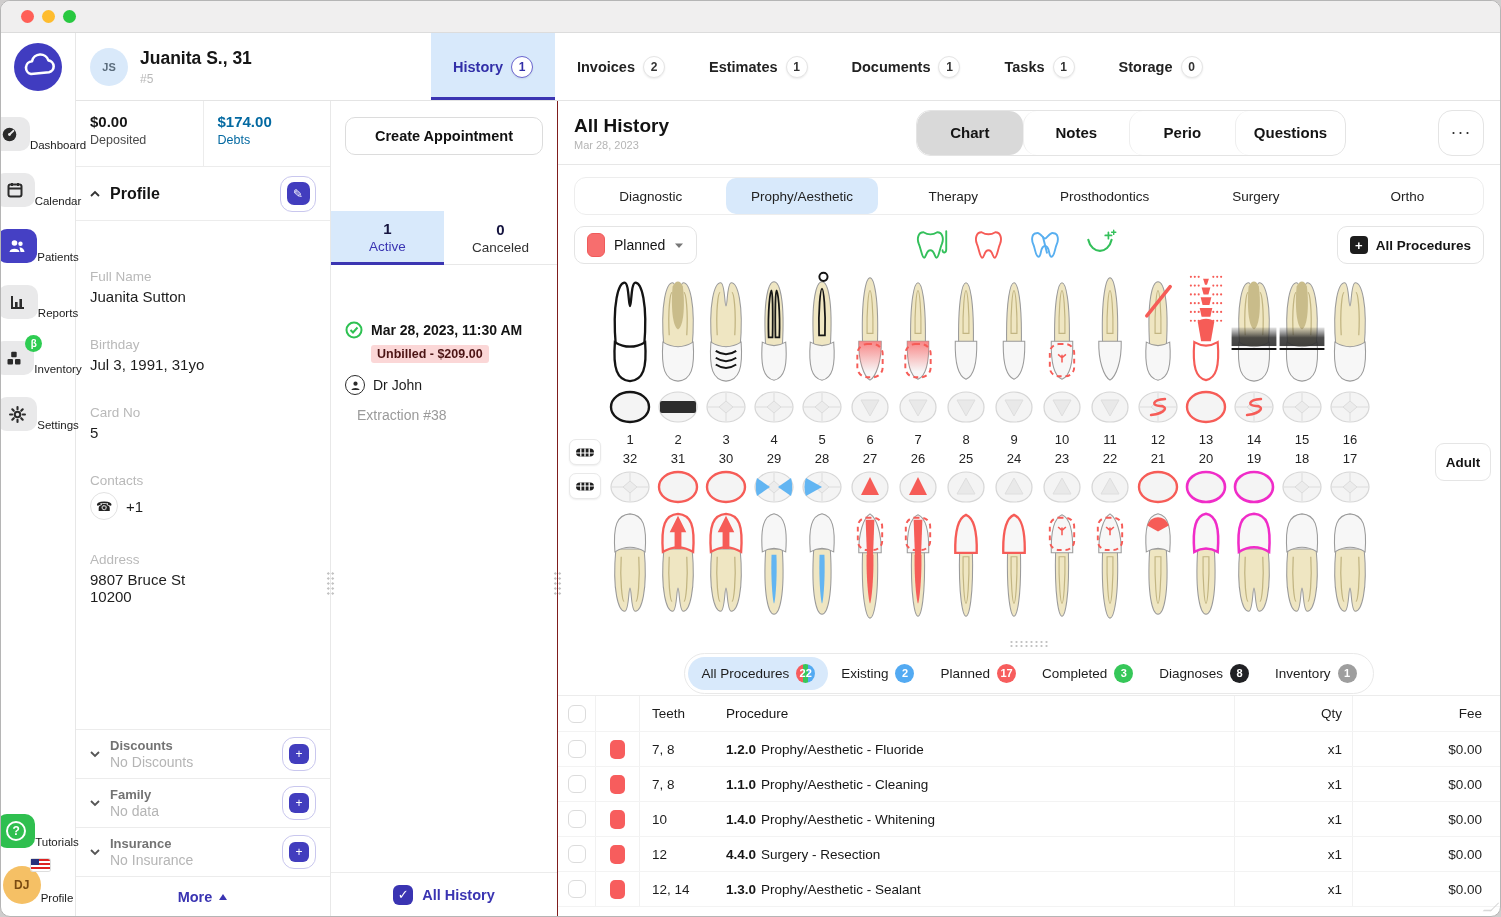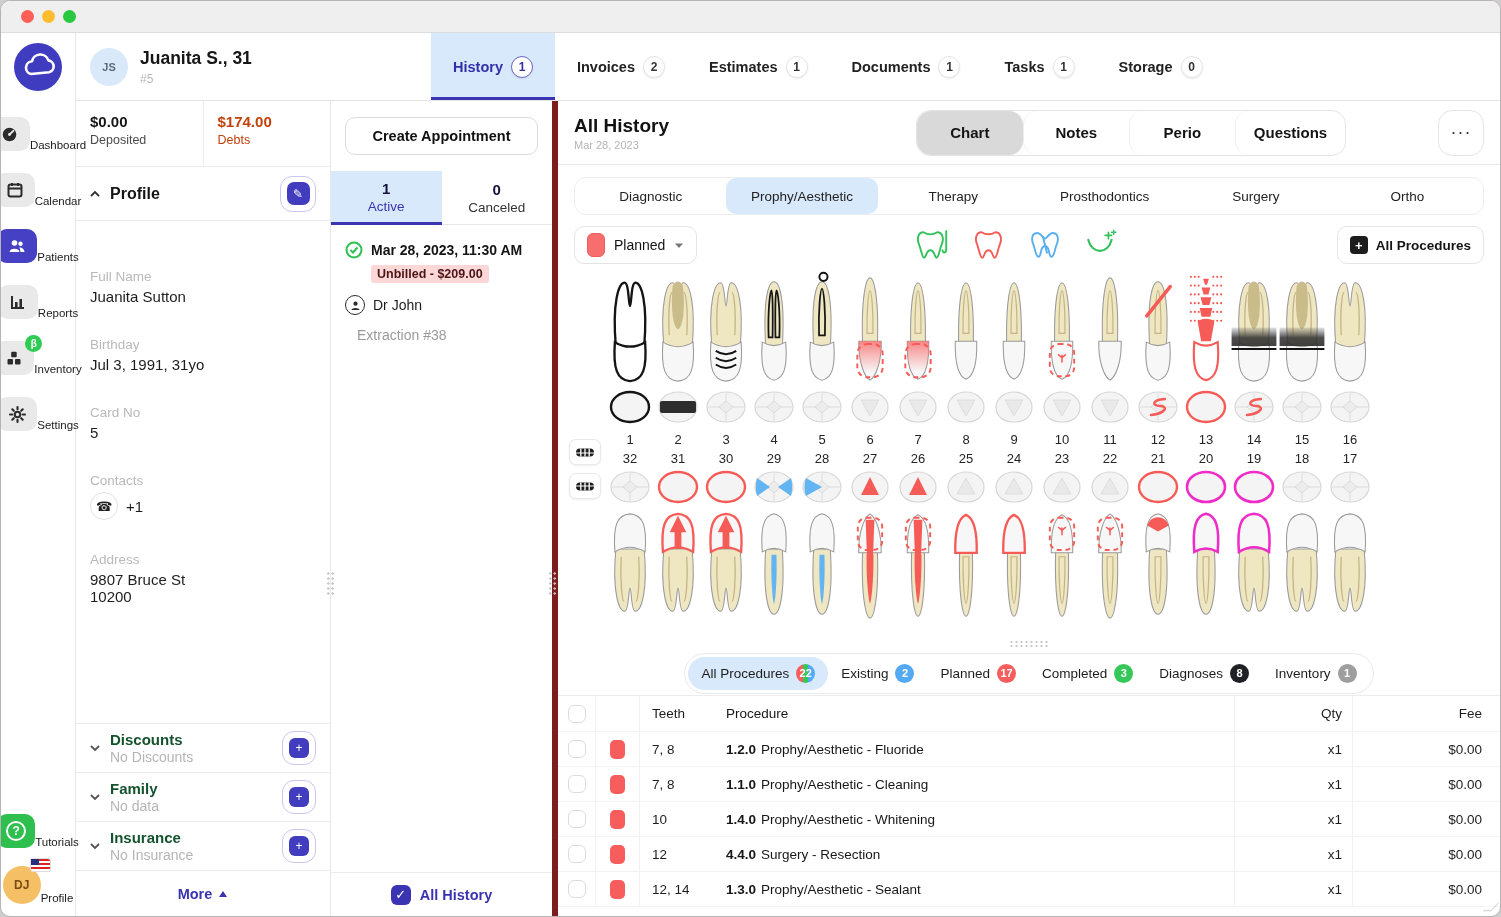--- a/index.html
+++ b/index.html
@@ -38,40 +38,40 @@
   .tab.active::after { content:""; position:absolute; left:0; right:0; bottom:0; height:3px; background:#3b35b2; }
   .tab.active .cnt { border-color:#6a65cf; color:#322fa8; }
   .content { flex:1; display:flex; min-height:0; }
   
   .pcol { width:255px; border-right:1px solid #e8e8e8; display:flex; flex-direction:column; flex:0 0 auto; position:relative; }
   .finance { display:flex; border-bottom:1px solid #ececec; flex:0 0 66px; }
   .fin-cell { flex:1; padding:12px 14px; }
   .fin-cell + .fin-cell { border-left:1px solid #ececec; }
   .fin-amt { font-size:15px; font-weight:bold; color:#161616; }
   .fin-lbl { font-size:12.5px; color:#4a4a4a; margin-top:3px; }
-  .fin-cell.debt .fin-amt, .fin-cell.debt .fin-lbl { color:#c2410c; }
+  .fin-cell.debt .fin-amt, .fin-cell.debt .fin-lbl { color:#0369a1; }
   .sec-head { height:54px; display:flex; align-items:center; padding:0 14px; gap:10px; border-bottom:1px solid #ececec; }
   .sec-title { font-size:16px; font-weight:bold; color:#141414; flex:1; }
   .icon-btn-outline { width:36px; height:36px; border-radius:12px; border:1px solid #c9c7ee; background:#fff; display:flex; align-items:center; justify-content:center; cursor:pointer; }
   .icon-btn-inner { width:23px; height:23px; border-radius:7px; background:#423dbe; color:#fff; font-size:12px; display:flex; align-items:center; justify-content:center; }
   .fields { padding:16px 14px 0; }
   .fgroup { margin-bottom:15px;margin-top:32px; }
   .flabel { font-size:13.5px; color:#b9b9b9; margin-bottom:4px; }
   .fvalue { font-size:15px; color:#1d1d1d; }
   .phone-chip { display:flex; align-items:center; gap:8px; margin-top:2px; }
   .phone-ic { width:28px; height:28px; border-radius:50%; border:1px solid #e2e2e2; display:flex; align-items:center; justify-content:center; font-size:13px; color:#222; }
   .pspacer { flex:1; }
   .sub-sec { border-top:1px solid #ececec; height:49px; display:flex; align-items:center; padding:0 14px; gap:10px; flex:0 0 auto; }
   .sub-txt { flex:1; }
-  .sub-title { font-size:15px; font-weight:bold; color:#14532d; }
+  .sub-title { font-size:13px; font-weight:bold; color:#737373; }
   .sub-sub { font-size:14px; color:#b5b5b5; margin-top:1px; }
-  .more-row { border-top:1px solid #ececec; height:46px; display:flex; align-items:center; justify-content:center; gap:6px; color:#3a34b2; font-weight:bold; font-size:14.5px; cursor:pointer; flex:0 0 auto; }
+  .more-row { border-top:1px solid #ececec; height:40px; display:flex; align-items:center; justify-content:center; gap:6px; color:#3a34b2; font-weight:bold; font-size:14.5px; cursor:pointer; flex:0 0 auto; }
   .chev { width:10px; height:10px; display:inline-block; }
   
-  .acol { width:227px; border-right:6px solid #7f1d1d; display:flex; flex-direction:column; flex:0 0 auto; position:relative; }
+  .acol { width:227px; border-right:1px solid #7f1d1d; display:flex; flex-direction:column; flex:0 0 auto; position:relative;gap:40px; }
   .create-btn { margin:16px 14px; height:38px; border:1px solid #dcdcdc; border-radius:10px; background:#fff; font-weight:bold; font-size:14.5px; color:#111; display:flex; align-items:center; justify-content:center; cursor:pointer; flex:0 0 auto; }
   .atabs { display:flex; flex:0 0 54px; }
   .atab { flex:1; display:flex; flex-direction:column; align-items:center; justify-content:center; border-bottom:1px solid #e8e8e8; cursor:pointer; }
   .atab .n { font-size:15px; font-weight:bold; color:#15143f; }
   .atab .l { font-size:13.5px; color:#333; margin-top:2px; }
   .atab.active { background:#d8e9fb; border-bottom:3px solid #3b35b2; }
   .atab.active .l { color:#3a34b2; }
   .appt { padding:16px 14px; cursor:pointer; }
   .appt-row1 { display:flex; align-items:center; gap:8px; }
   .appt-date { font-size:14px; font-weight:bold; color:#141414; }
@@ -952,20 +952,23 @@
                       <ellipse cx="22" cy="17" rx="19" ry="15" fill="#f4f4f4" stroke="#d6d6d6" stroke-width="1.2"></ellipse>
                       <path d="M4 17 L15 17 M40 17 L29 17 M22 3 L22 11 M22 31 L22 23 M15 17 L22 11 L29 17 L22 23 Z" fill="#ececec" stroke="#dcdcdc" stroke-width="1"></path>
                     </svg></div>
                   <div><svg viewBox="0 0 49 118" width="48" height="115">
                       <path d="M10 42 C6 86 13 106 19 106 C23.5 106 23 82 24.5 82 C26 82 25.5 106 30 106 C36 106 43 86 39 42 Z" fill="#efe6c2" stroke="#9b9b9b" stroke-width="1.1"></path>
                       <path d="M15.5 50 C14 74 16.5 96 18.5 96 M33.5 50 C35 74 32.5 96 30.5 96" fill="none" stroke="#c2b582" stroke-width="1.3"></path>
                       <path d="M9 45 C7 18 11 7 24.5 6 C38 7 42 18 40 45 C30 39 19 39 9 45 Z" fill="#f7f7f7" stroke="#9b9b9b" stroke-width="1.1"></path>
                     </svg></div>
                 </div>
               </div>
+            <div class="adult-col">
+                <div class="adult-btn">Adult</div>
+              </div>
           </div>
           <div class="divider">
               <div class="hdots"></div>
             </div>
           <div class="ptabs-row">
               <div class="ptabs" id="proc-tabs">
                 <div class="ptab active">
                   <span>All Procedures</span>
                   <span class="badge" style="background:linear-gradient(90deg,#f75d5d 0 36%,#36c759 36% 64%,#53aaf2 64%)">22</span>
                 </div>

